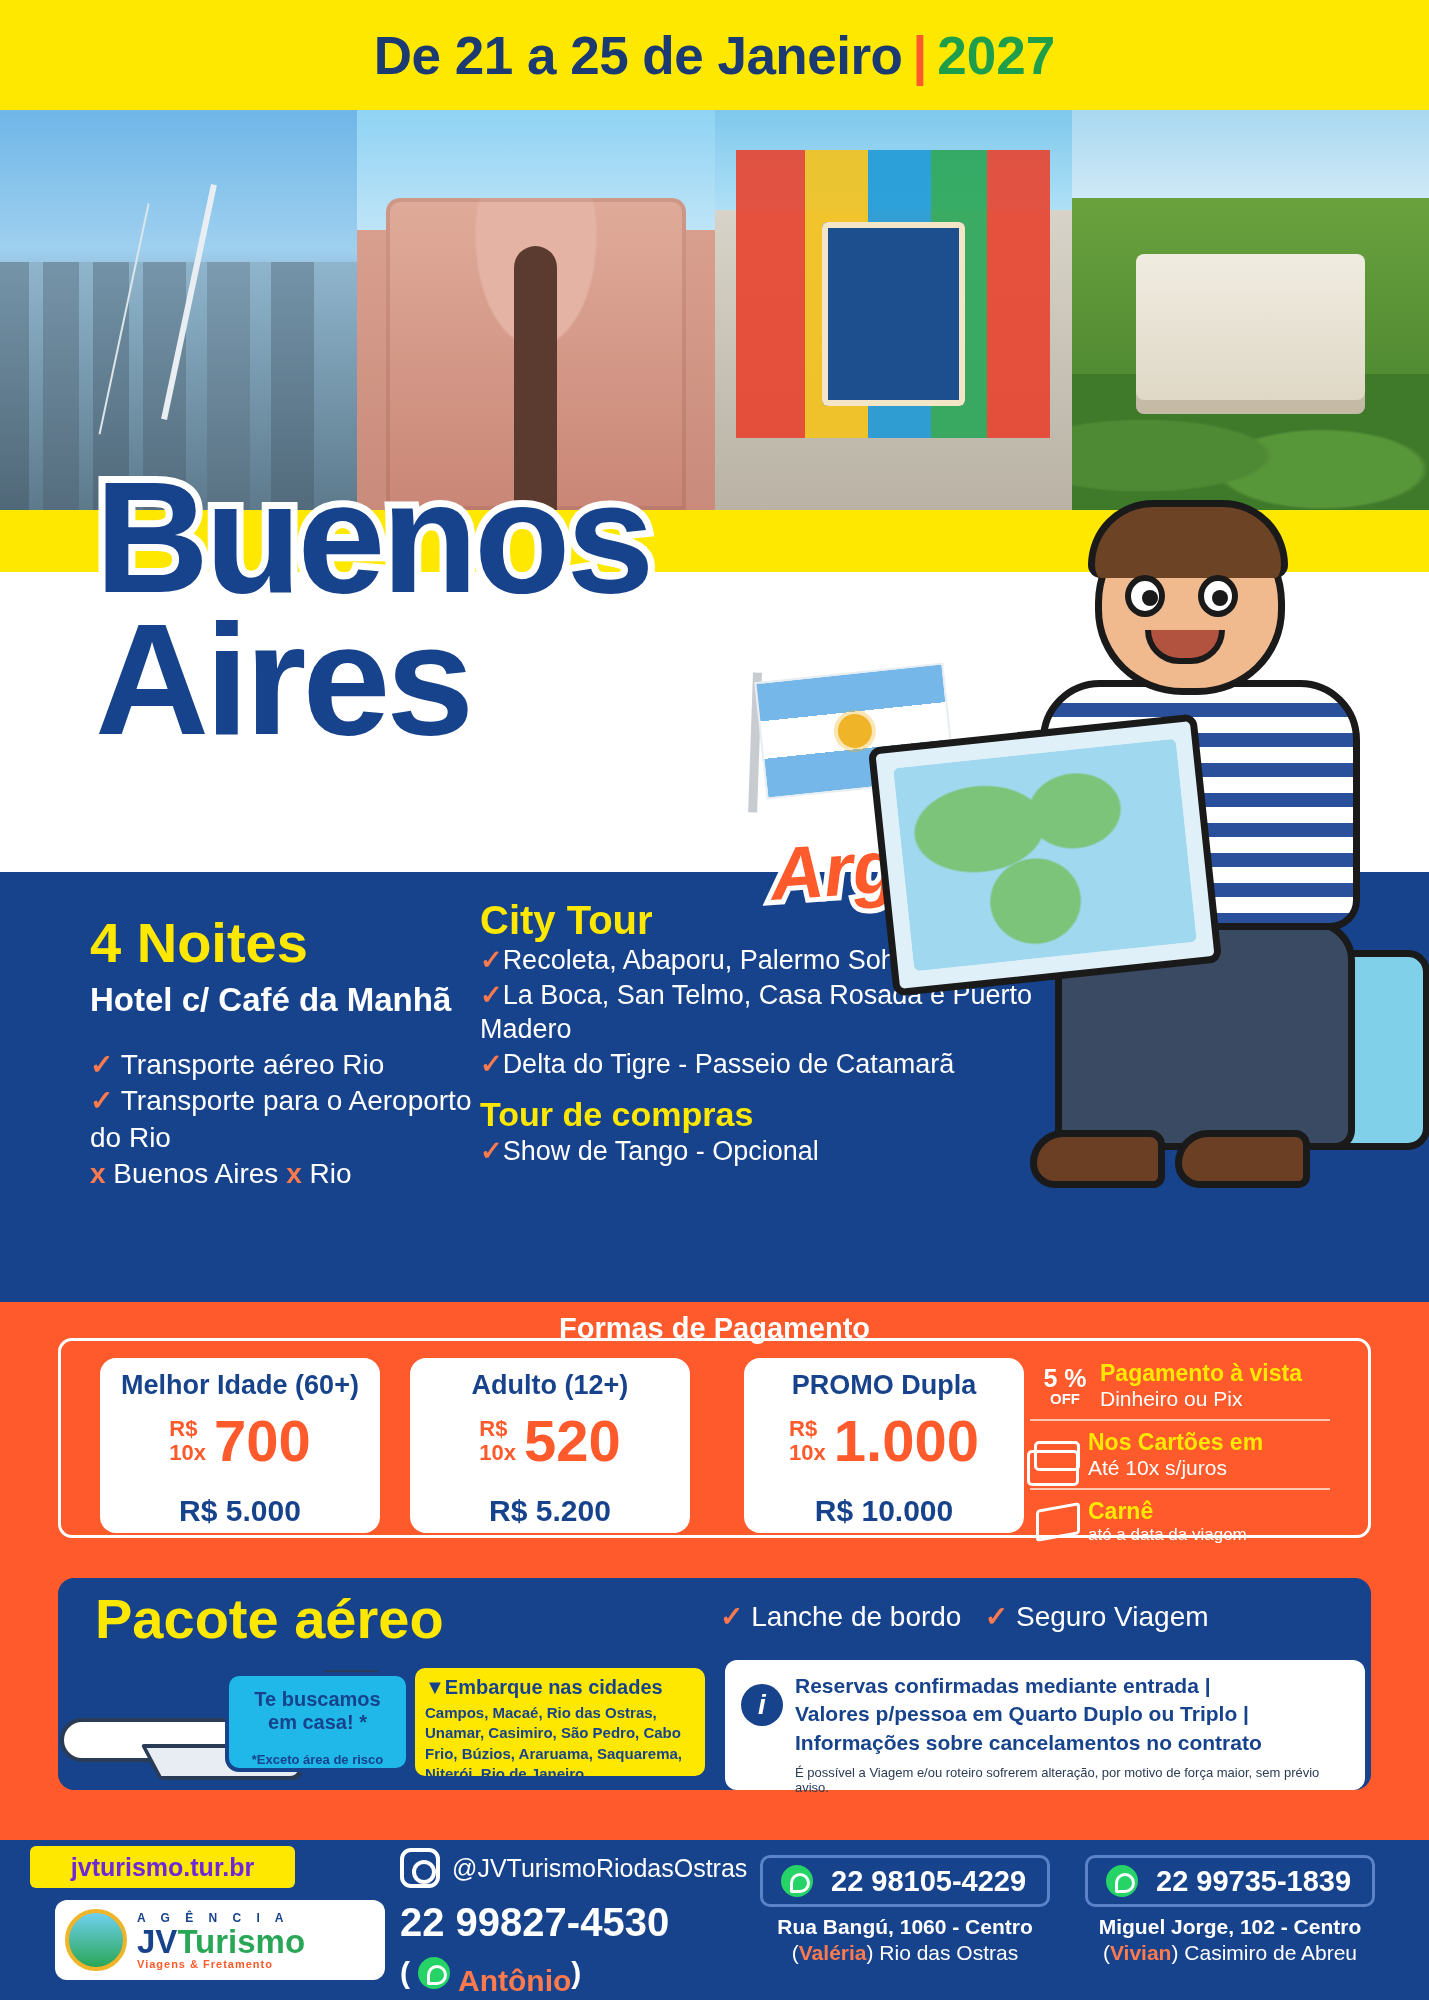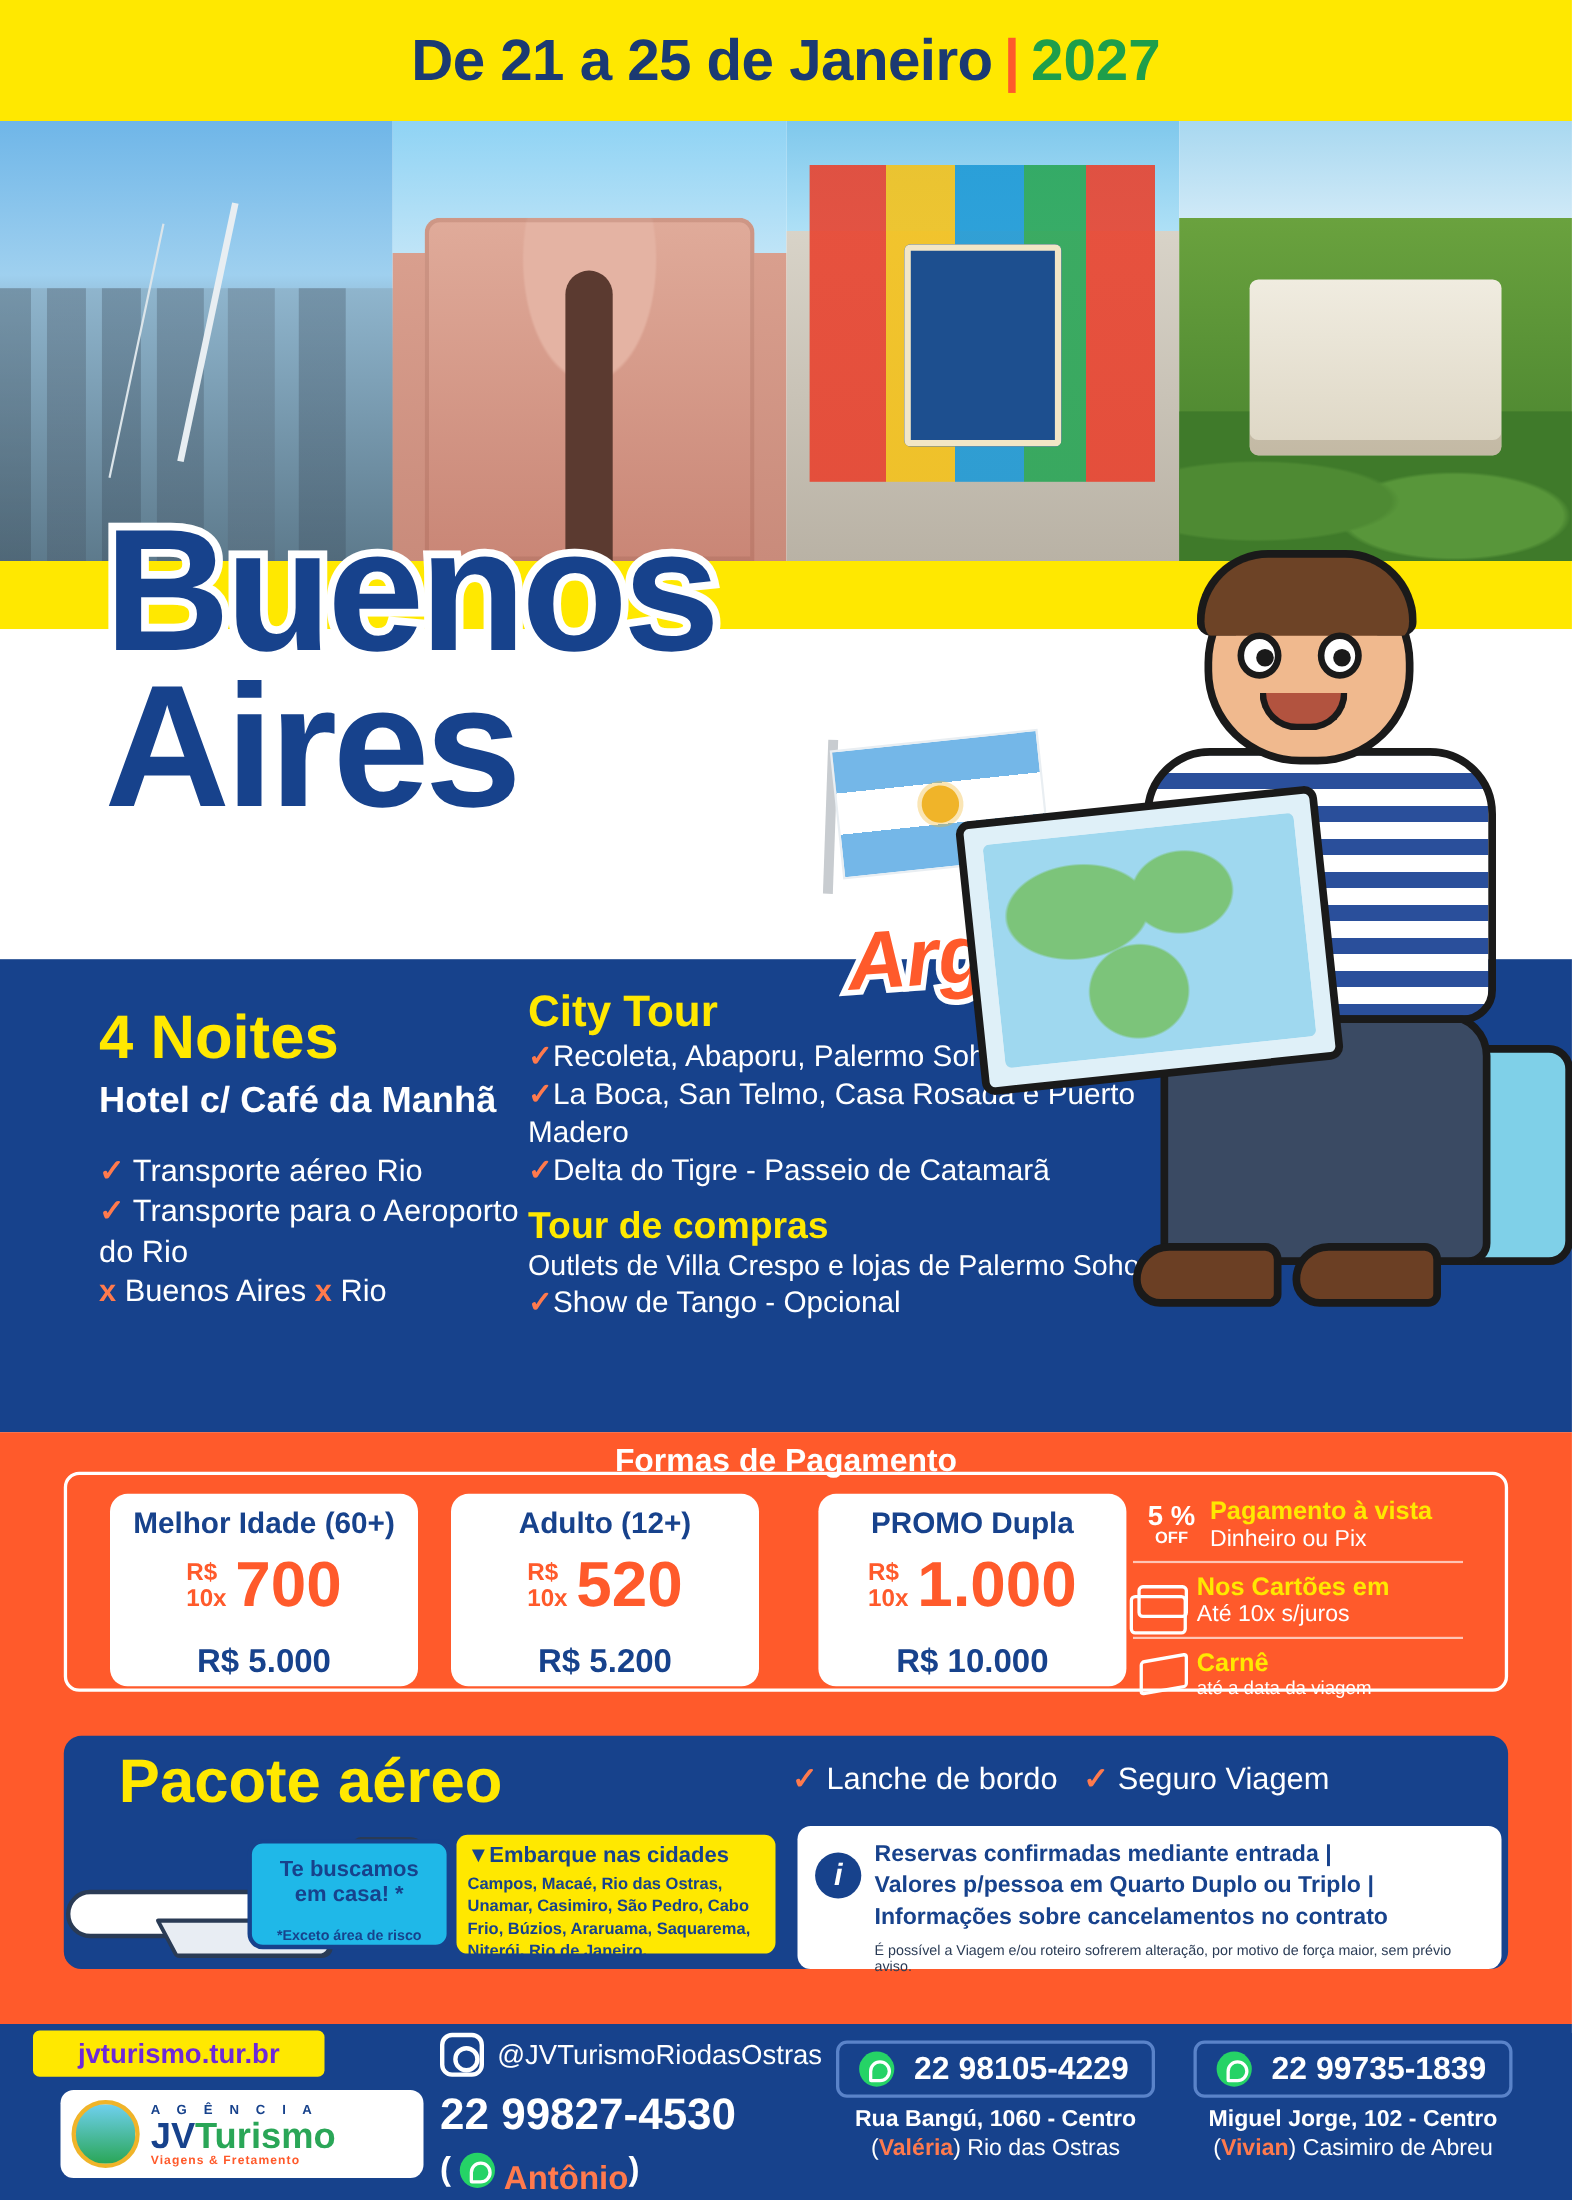--- a/index.html
+++ b/index.html
@@ -176,21 +176,21 @@
   .pr-t1 { font-size:23px; font-weight:bold; color:#FFE800; }
   .pr-t2 { font-size:21px; color:#ffffff; }
   .pr-icon { width:58px; height:40px; flex:0 0 58px; position:relative; }
   .card-ic { position:absolute; left:4px; top:6px; width:46px; height:30px; border:3px solid #fff; border-radius:5px; }
   .card-ic:after{ content:""; position:absolute; left:-10px; top:6px; width:46px; height:30px; border:3px solid #fff; border-radius:5px;}
   .carne-ic { position:absolute; left:6px; top:4px; width:44px; height:32px; border:3px solid #fff; border-radius:4px; transform:skewY(-10deg); }
 
   
   .pacote-sec { position:absolute; top:1560px; left:0; width:1429px; height:280px; background:#ff5a2b; }
   .pacote-blue { position:absolute; top:1578px; left:58px; width:1313px; height:212px; background:#17428c; border-radius:16px; }
-  .pacote-title { position:absolute; top:1586px; left:108px; font-size:56px; font-weight:bold; color:#FFE800; -webkit-text-stroke:2px #17428c; paint-order:stroke fill; }
+  .pacote-title { position:absolute; top:1586px; left:95px; font-size:56px; font-weight:bold; color:#FFE800; -webkit-text-stroke:2px #17428c; paint-order:stroke fill; }
   .pac-top-r { position:absolute; top:1600px; left:720px; font-size:28px; color:#ffffff; }
   .pac-top-r .ck { color:#ff7a4d; font-weight:bold; }
 
   .plane { position:absolute; top:1660px; left:40px; width:360px; height:150px; z-index:5; }
   .plane .body { position:absolute; left:20px; top:58px; width:300px; height:44px; background:#ffffff; border:4px solid #2a3b55; border-radius:40px 16px 16px 40px; }
   .plane .tail { position:absolute; left:270px; top:10px; width:70px; height:60px; background:#ffffff; border:4px solid #2a3b55; border-radius:6px 20px 0 30px; transform:skewX(-22deg);}
   .plane .wing { position:absolute; left:110px; top:84px; width:150px; height:36px; background:#e8edf3; border:4px solid #2a3b55; border-radius:6px 30px 30px 6px; transform:skewX(28deg);}
 
   .busca-badge { position:absolute; top:1672px; left:225px; width:185px; height:100px; background:#1fb8e8; border:4px solid #17428c; border-radius:14px; color:#17428c; text-align:center; padding-top:12px; z-index:6;}
   .busca-badge .b1 { font-size:20px; font-weight:bold; }
@@ -303,21 +303,20 @@
     <div class="mid-li">
       <span class="ck">✓</span><span>Recoleta, Abaporu, Palermo Soho</span>
     </div>
     <div class="mid-li">
       <span class="ck">✓</span><span>La Boca, San Telmo, Casa Rosada e Puerto Madero</span>
     </div>
     <div class="mid-li">
       <span class="ck">✓</span><span>Delta do Tigre - Passeio de Catamarã</span>
     </div>
     <div class="mid-h2">Tour de compras</div>
-    <div class="mid-p">Outlets de Villa Crespo e lojas de Palermo Soho</div>
     <div class="mid-li">
       <span class="ck">✓</span><span>Show de Tango - Opcional</span>
     </div>
   </div>
 
   <div class="char">
     <div class="ch-bag"></div>
     <div class="ch-legs"></div>
     <div class="ch-shoeL"></div>
     <div class="ch-shoeR"></div>

